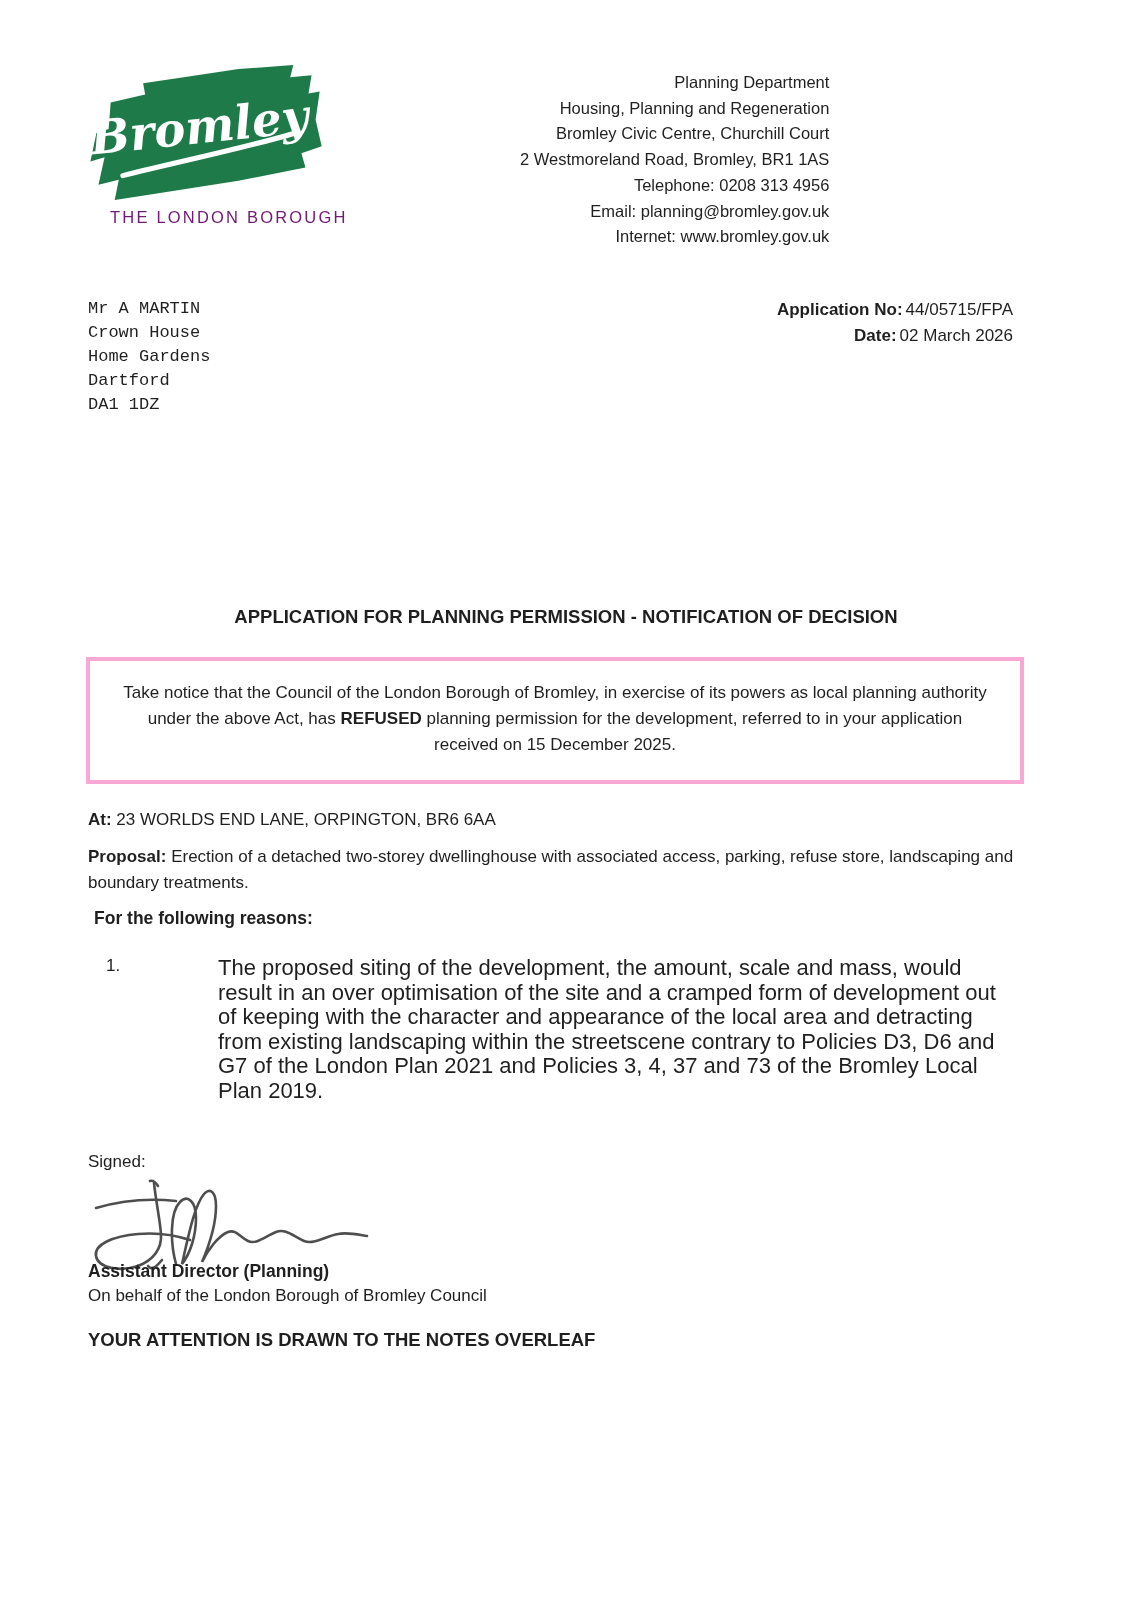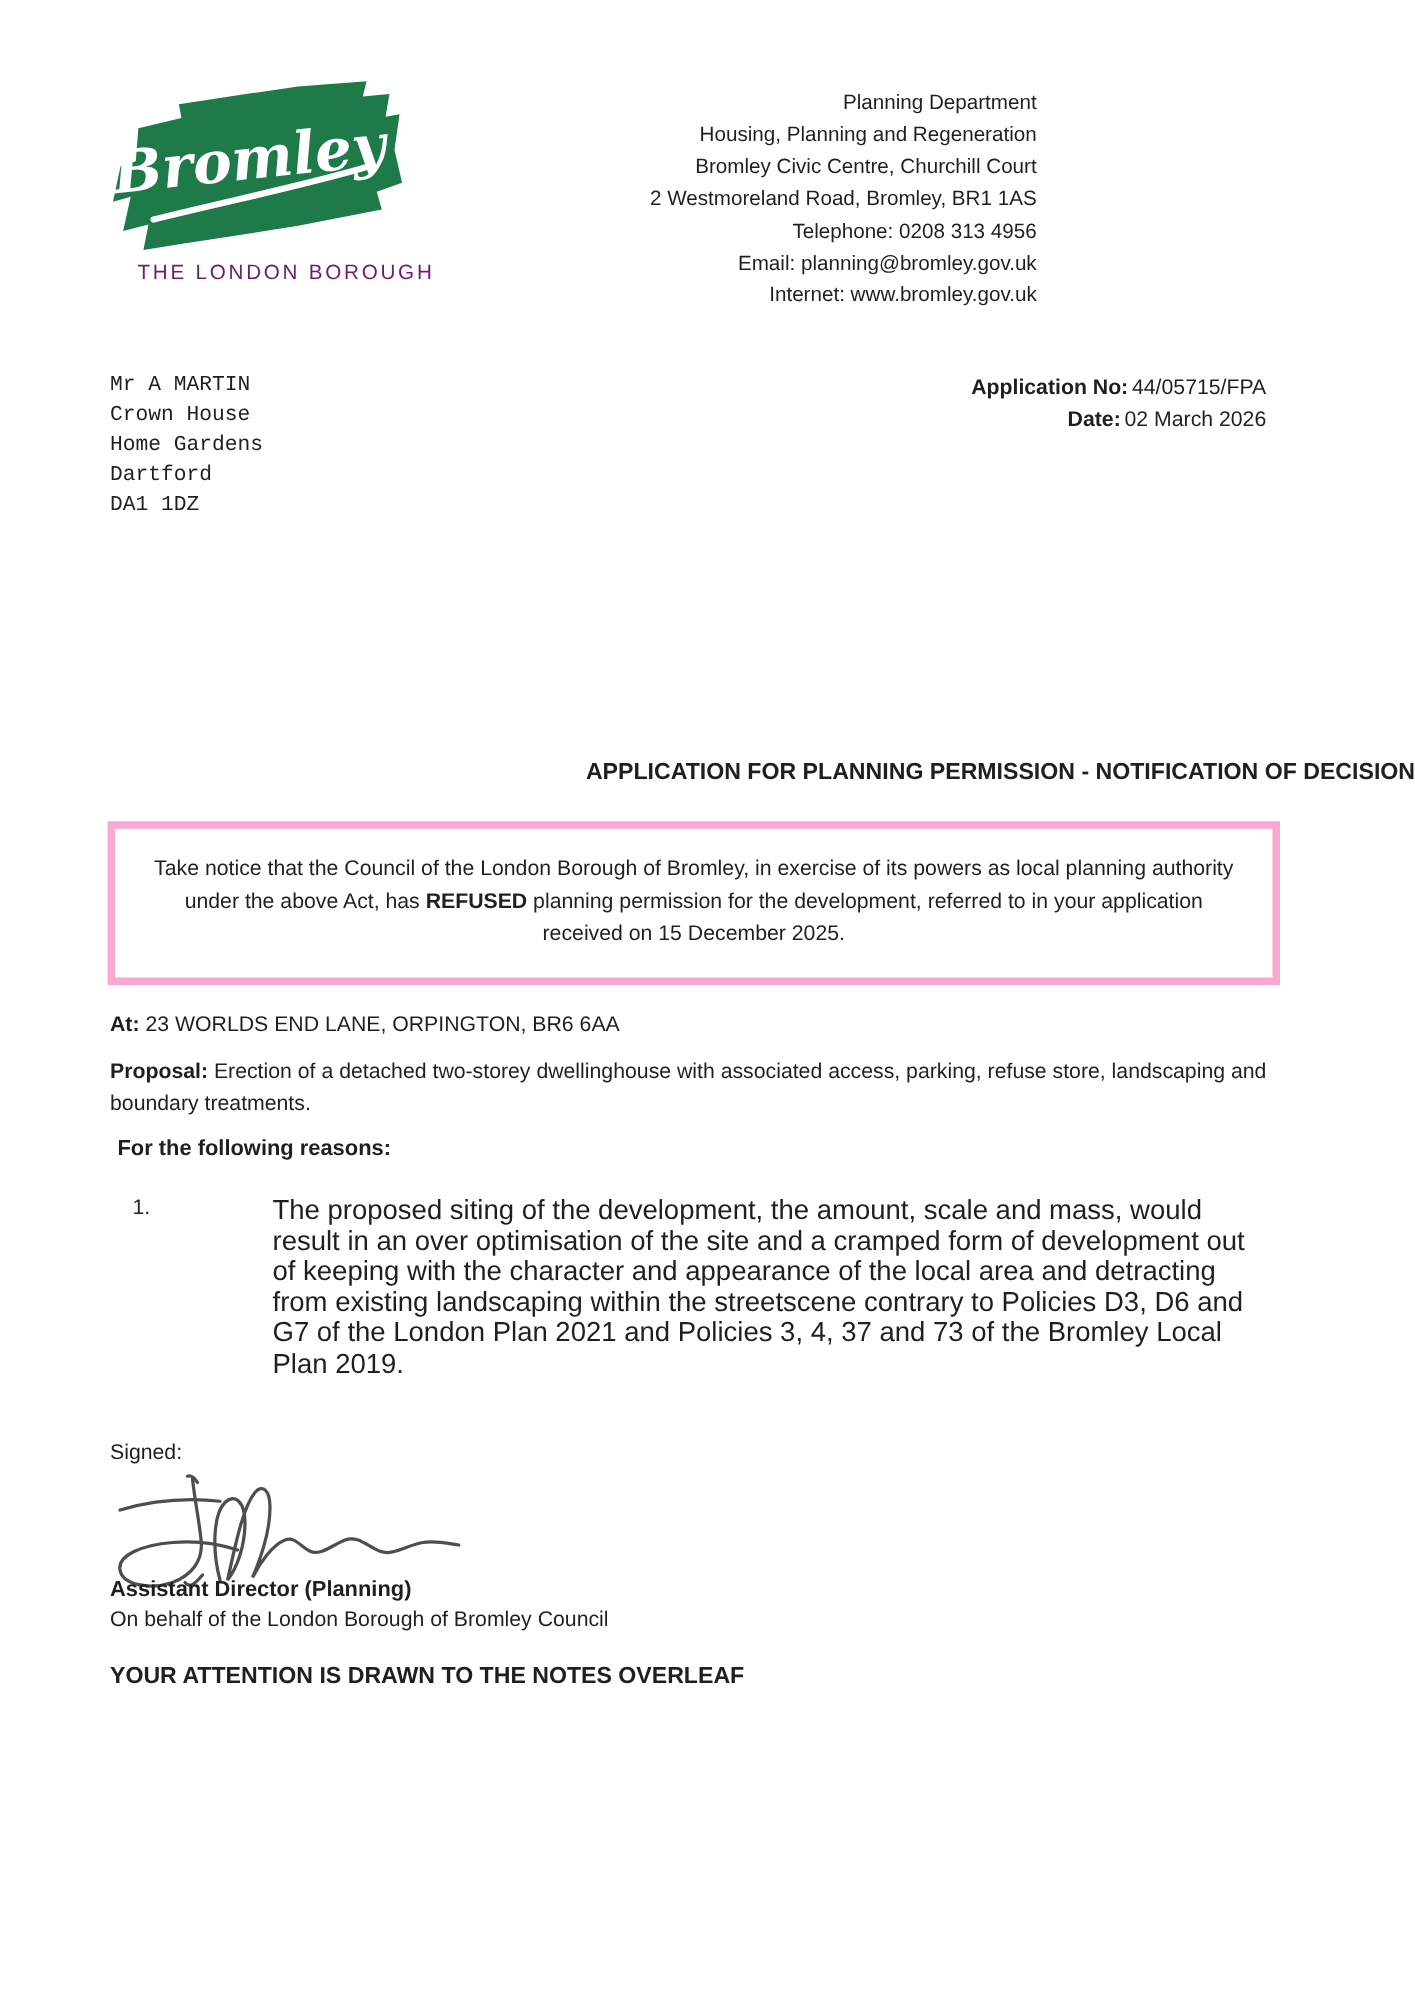--- a/index.html
+++ b/index.html
@@ -21,26 +21,26 @@
     color:#701a75;white-space:nowrap;
   }
   .contact-block{left:520px;top:70px;font-size:16.5px;line-height:25.7px;text-align:right;}
   
   .addressee{left:88px;top:297px;font-size:17px;line-height:24px;font-family:Liberation Mono, monospace;}
   .reference{right:119px;top:297px;font-size:17px;line-height:26px;text-align:right;}
   .reference .b{margin-right:3px;}
   
   .headings{left:0;top:505px;width:1132px;text-align:center;
     font-weight:bold;font-size:18.5px;line-height:26px;}
-  .subtitle{left:0;top:606px;width:1132px;text-align:right;
+  .subtitle{left:0;top:606px;width:1132px;text-align:center;
     font-weight:bold;font-size:18.5px;}
   
   .notice-box{
     left:86px;top:657px;width:938px;box-sizing:border-box;
-    border:6px solid #f9a8d4;
+    border:4px solid #f9a8d4;
     padding:19px 26px 22px 26px;
     text-align:center;font-size:17px;line-height:26px;
   }
   
   .at-line{left:88px;top:810px;font-size:17px;}
   .proposal{left:88px;top:844px;width:958px;font-size:17px;line-height:26px;}
   .reasons-heading{left:94px;top:908px;font-size:17.5px;font-weight:bold;}
   .reason-number{left:106px;top:956px;font-size:17px;}
   .reason-text{left:218px;top:956px;width:778px;font-size:22px;line-height:24.5px;}
   

